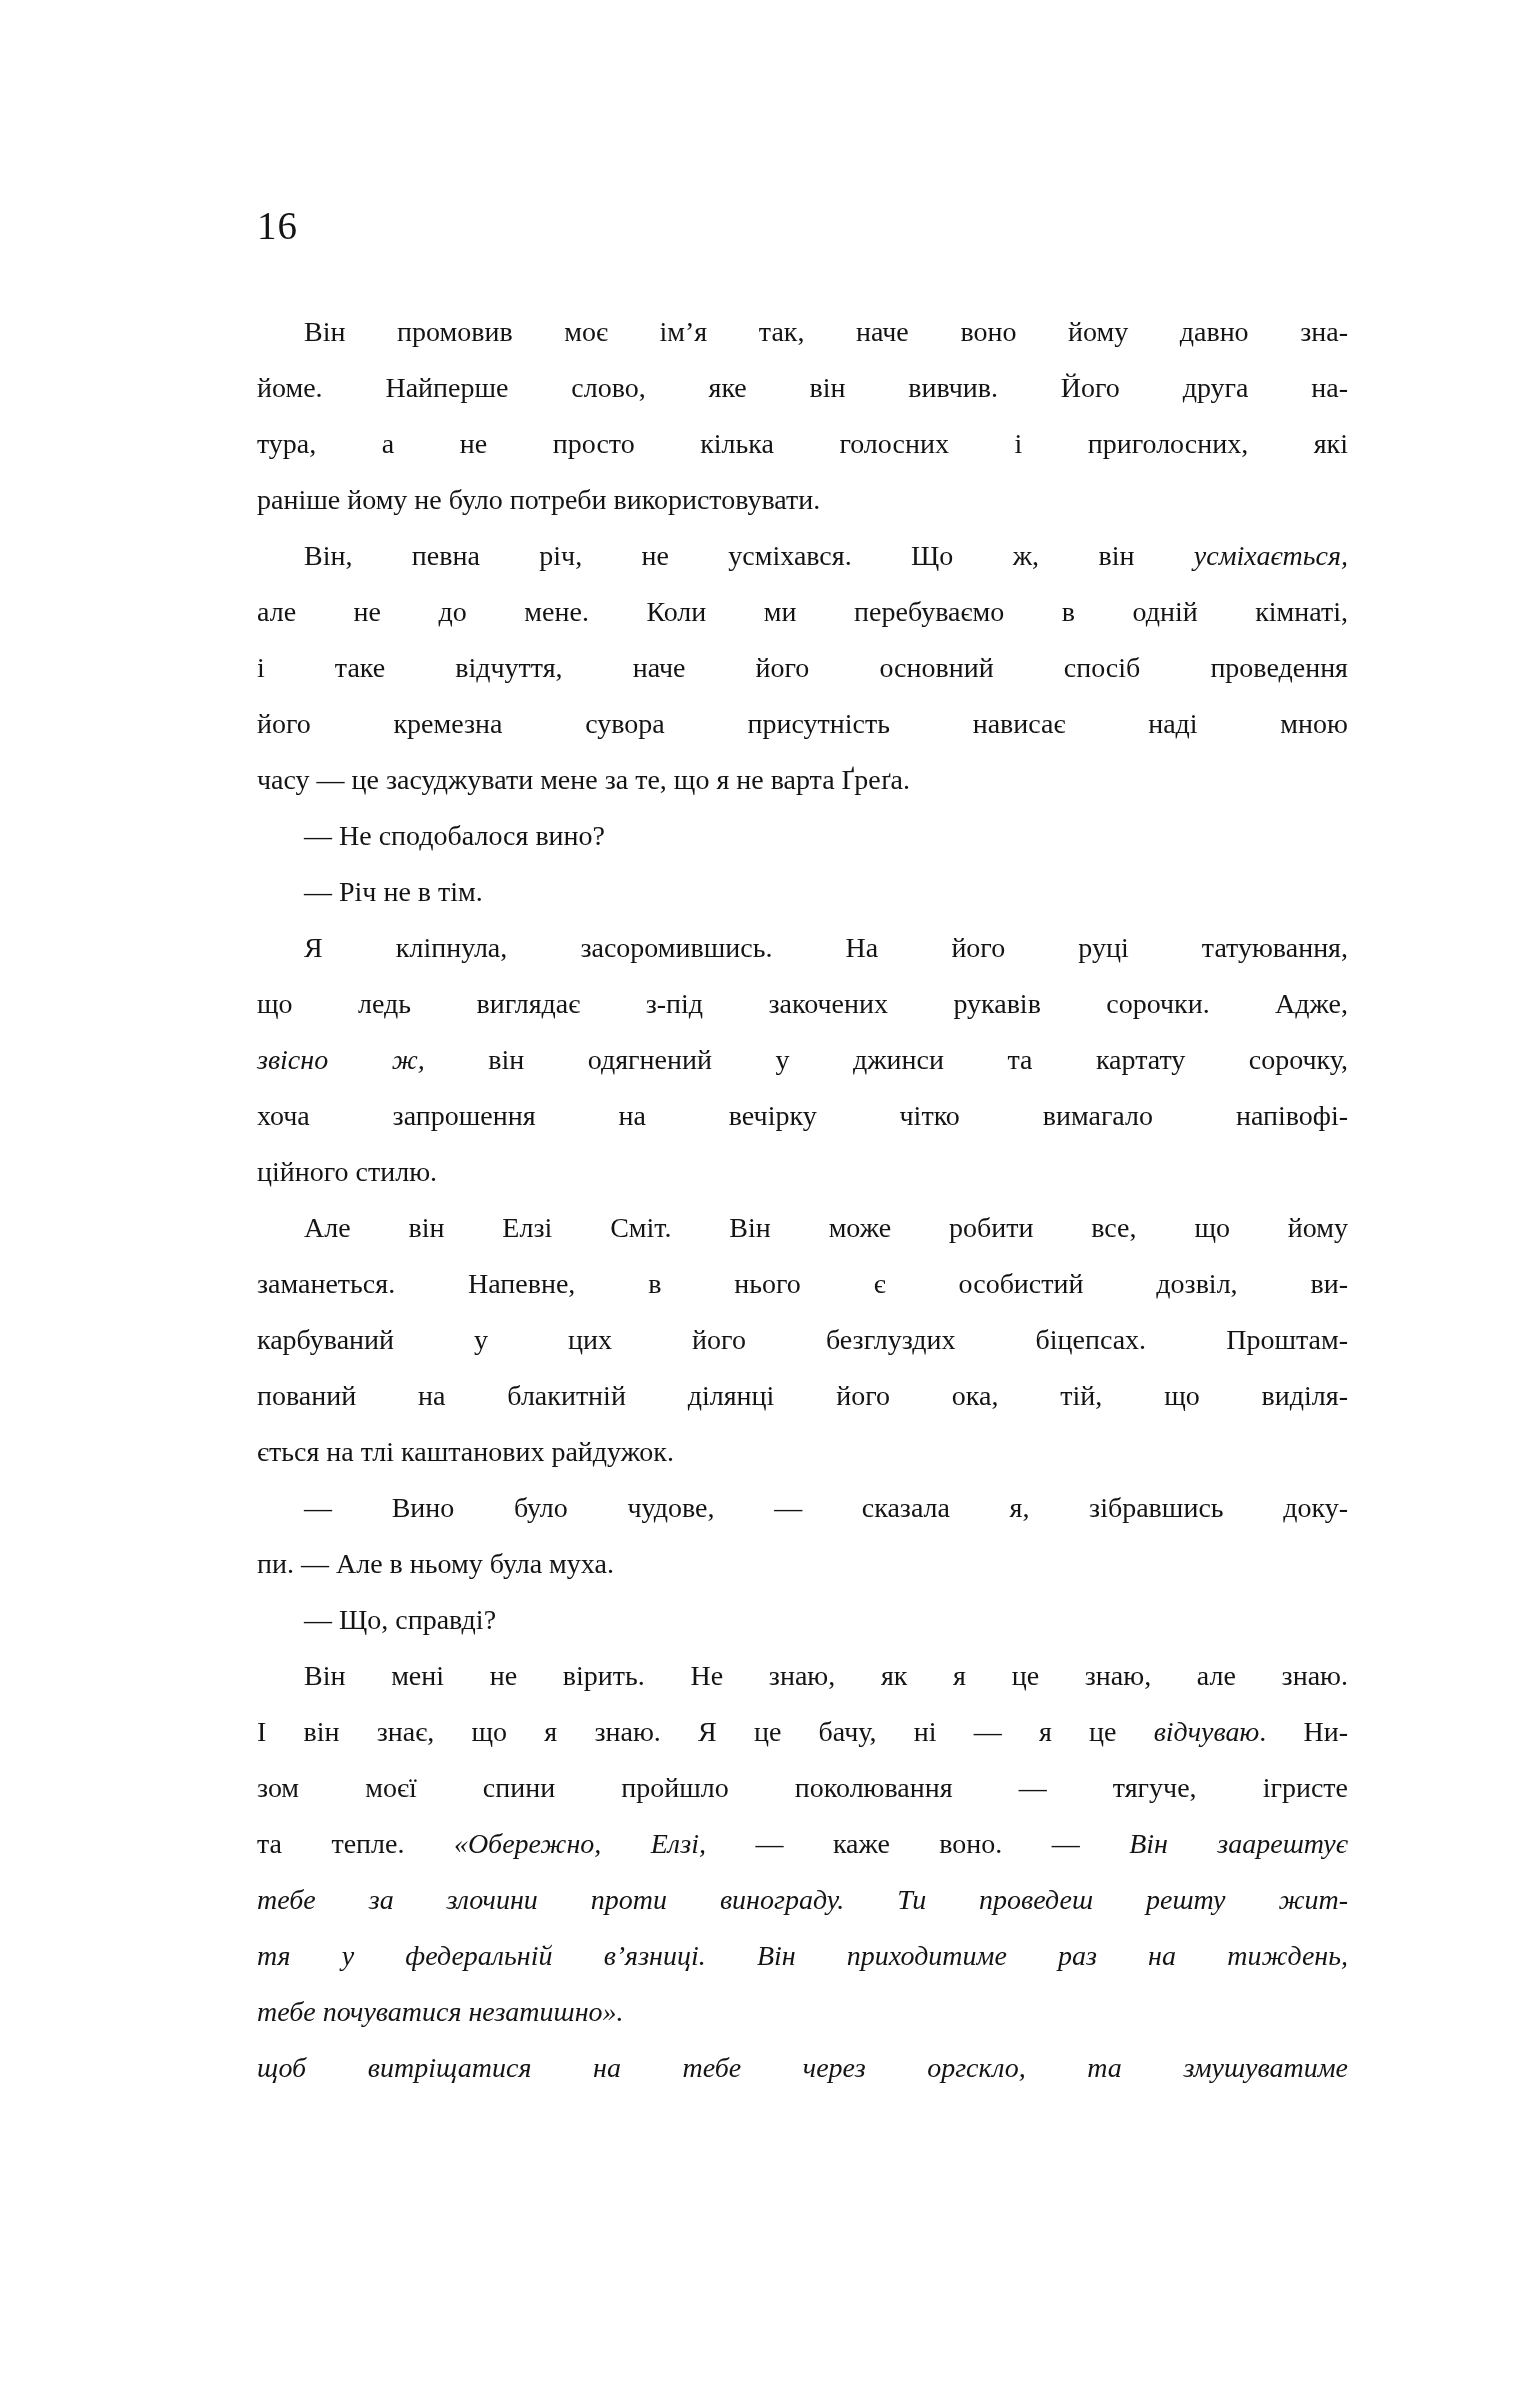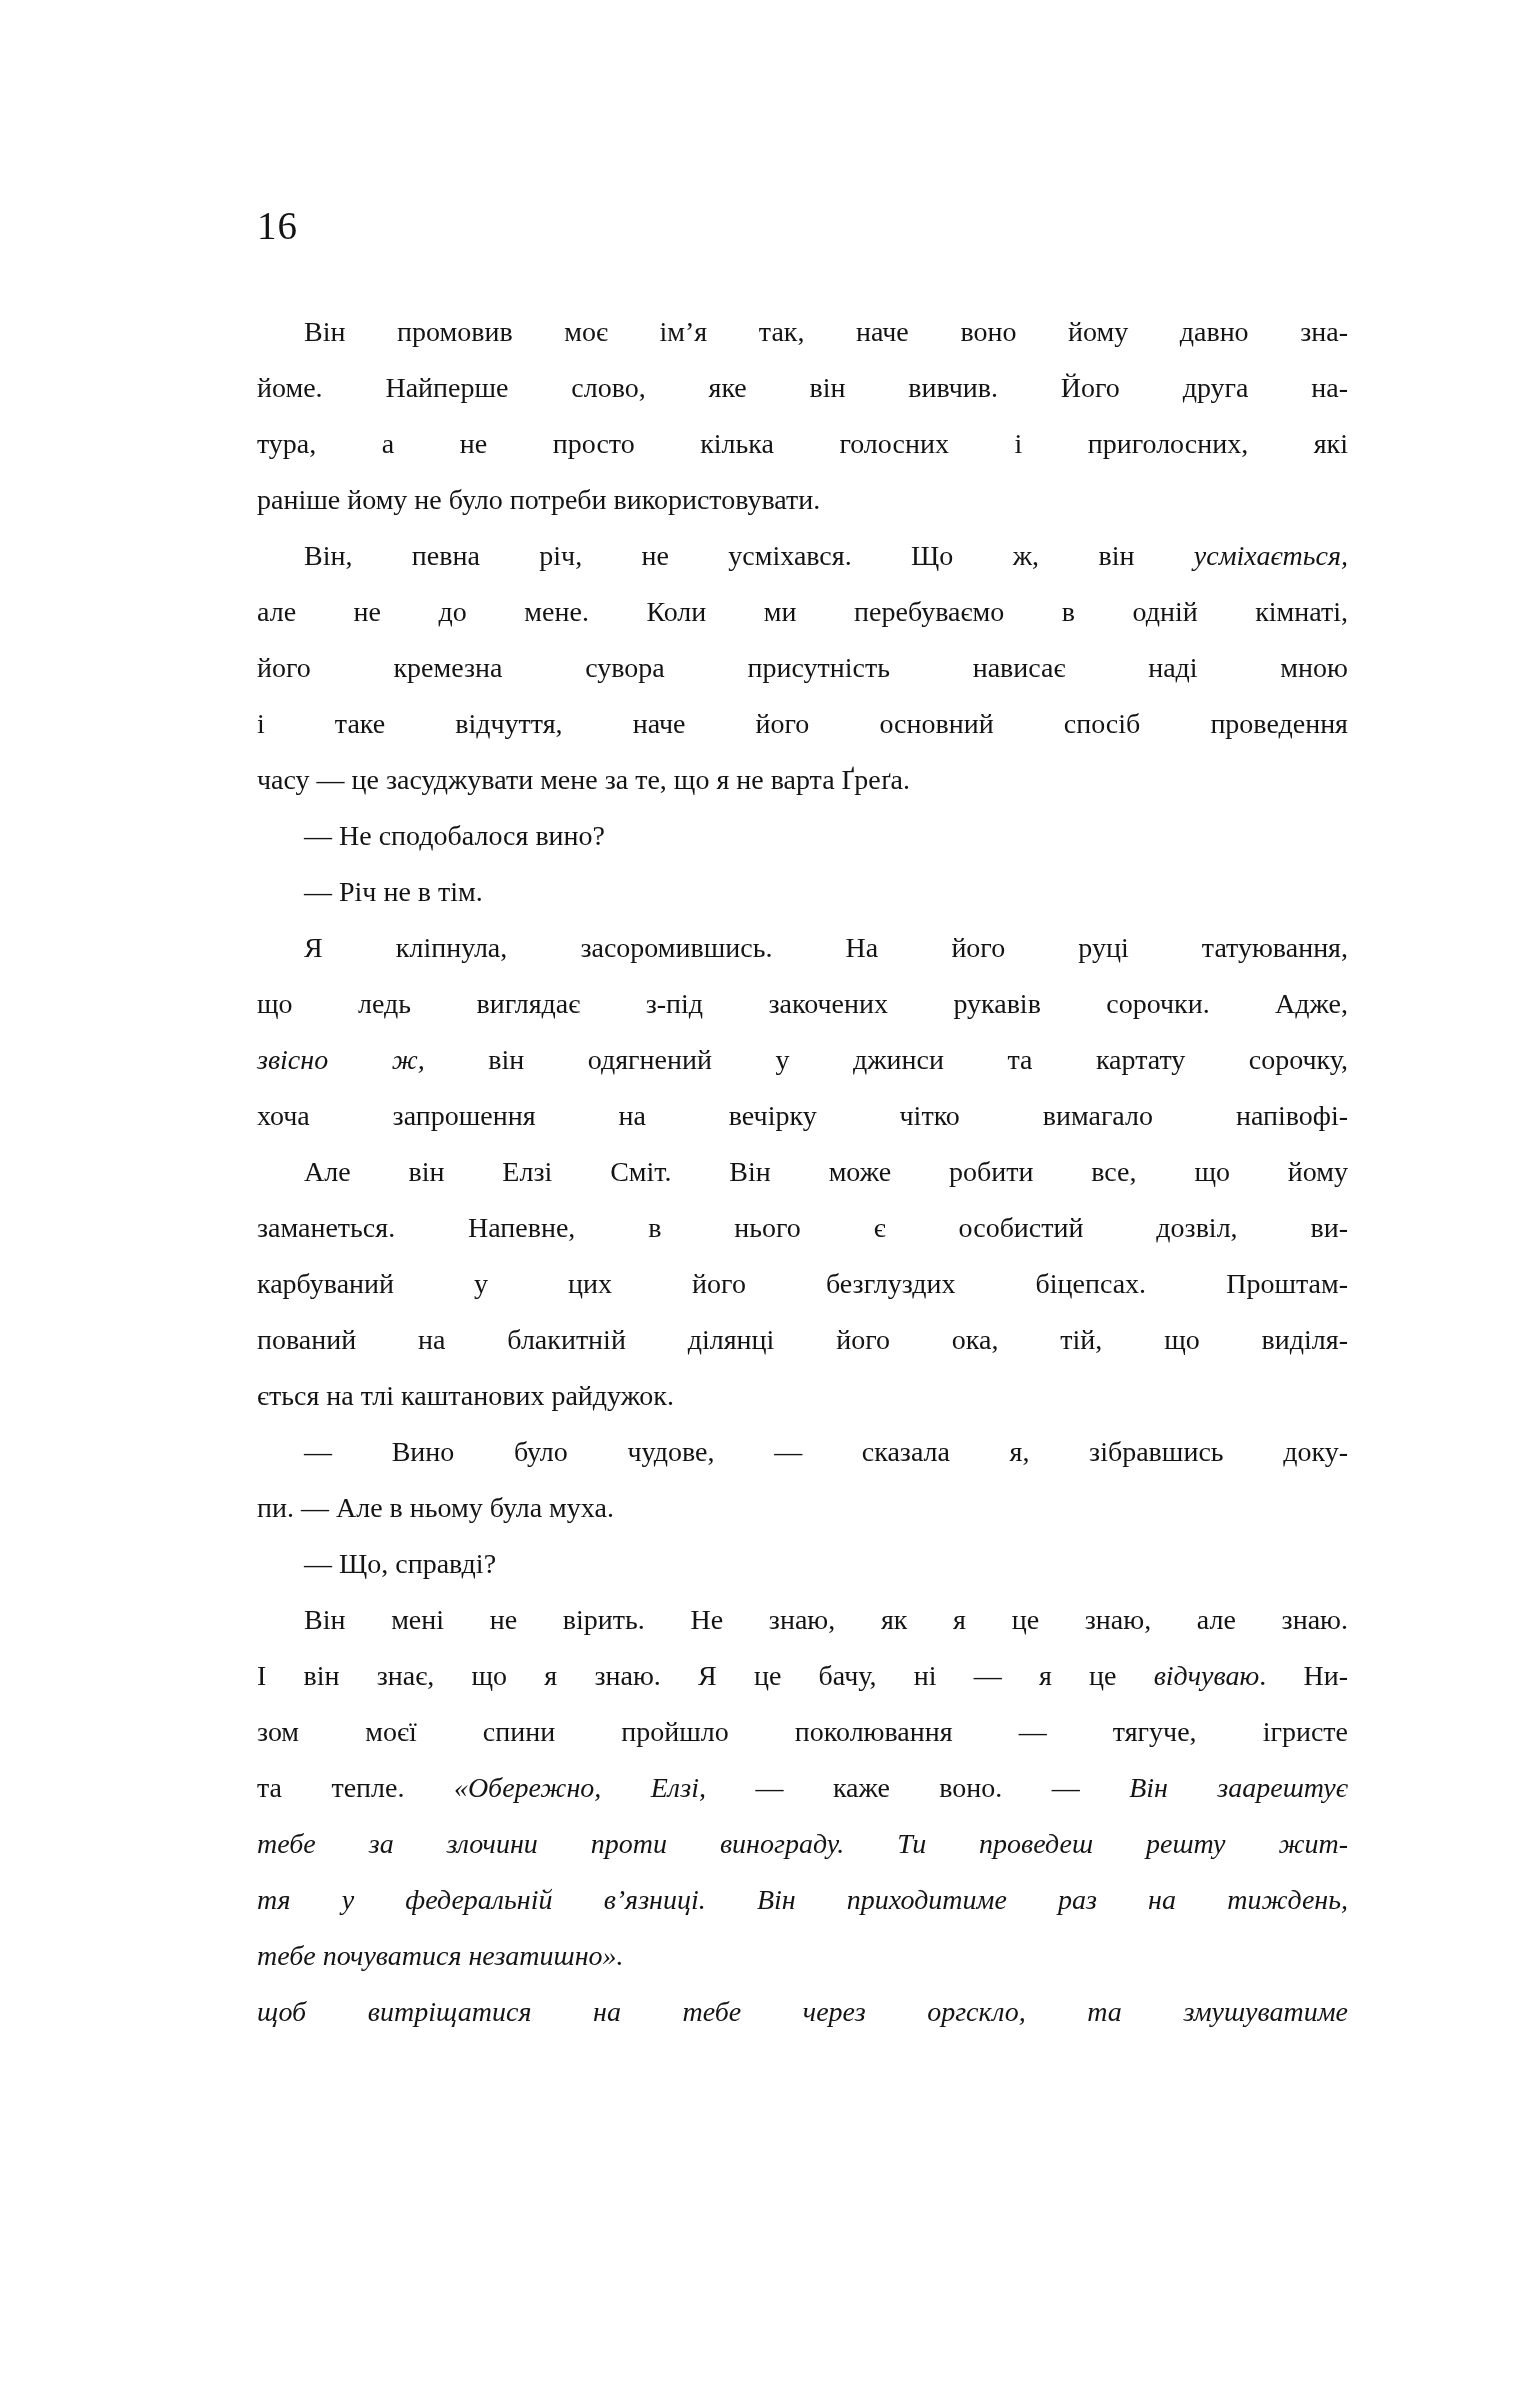--- a/index.html
+++ b/index.html
@@ -51,35 +51,36 @@
   <div class="body-text">
       <div class="para">
         <div class="line pf"><span>Він промовив моє ім’я так, наче воно йому давно зна-</span></div>
         <div class="line"><span>йоме. Найперше слово, яке він вивчив. Його друга на-</span></div>
         <div class="line"><span>тура, а не просто кілька голосних і приголосних, які</span></div>
         <div class="line pl"><span>раніше йому не було потреби використовувати.</span></div>
       </div>
       <div class="para">
         <div class="line pf"><span>Він, певна річ, не усміхався. Що ж, він </span><span class="it">усміхається,</span></div>
         <div class="line"><span>але не до мене. Коли ми перебуваємо в одній кімнаті,</span></div>
+        <div class="line"><span>і таке відчуття, наче його основний спосіб проведення</span></div>
         <div class="line"><span>його кремезна сувора присутність нависає наді мною</span></div>
-        <div class="line"><span>і таке відчуття, наче його основний спосіб проведення</span></div>
         <div class="line pl"><span>часу — це засуджувати мене за те, що я не варта Ґреґа.</span></div>
       </div>
       <div class="para">
         <div class="line pf pl"><span>— Не сподобалося вино?</span></div>
       </div>
       <div class="para">
         <div class="line pf pl"><span>— Річ не в тім.</span></div>
       </div>
       <div class="para">
         <div class="line pf"><span>Я кліпнула, засоромившись. На його руці татуювання,</span></div>
         <div class="line"><span>що ледь виглядає з-під закочених рукавів сорочки. Адже,</span></div>
         <div class="line"><span class="it">звісно ж,</span><span> він одягнений у джинси та картату сорочку,</span></div>
         <div class="line"><span>хоча запрошення на вечірку чітко вимагало напівофі-</span></div>
+        <div class="line pl"><span>ційного стилю.</span></div>
       </div>
       <div class="para">
         <div class="line pf"><span>Але він Елзі Сміт. Він може робити все, що йому</span></div>
         <div class="line"><span>заманеться. Напевне, в нього є особистий дозвіл, ви-</span></div>
         <div class="line"><span>карбуваний у цих його безглуздих біцепсах. Проштам-</span></div>
         <div class="line"><span>пований на блакитній ділянці його ока, тій, що виділя-</span></div>
         <div class="line pl"><span>ється на тлі каштанових райдужок.</span></div>
       </div>
       <div class="para">
         <div class="line pf"><span>— Вино було чудове, — сказала я, зібравшись доку-</span></div>

